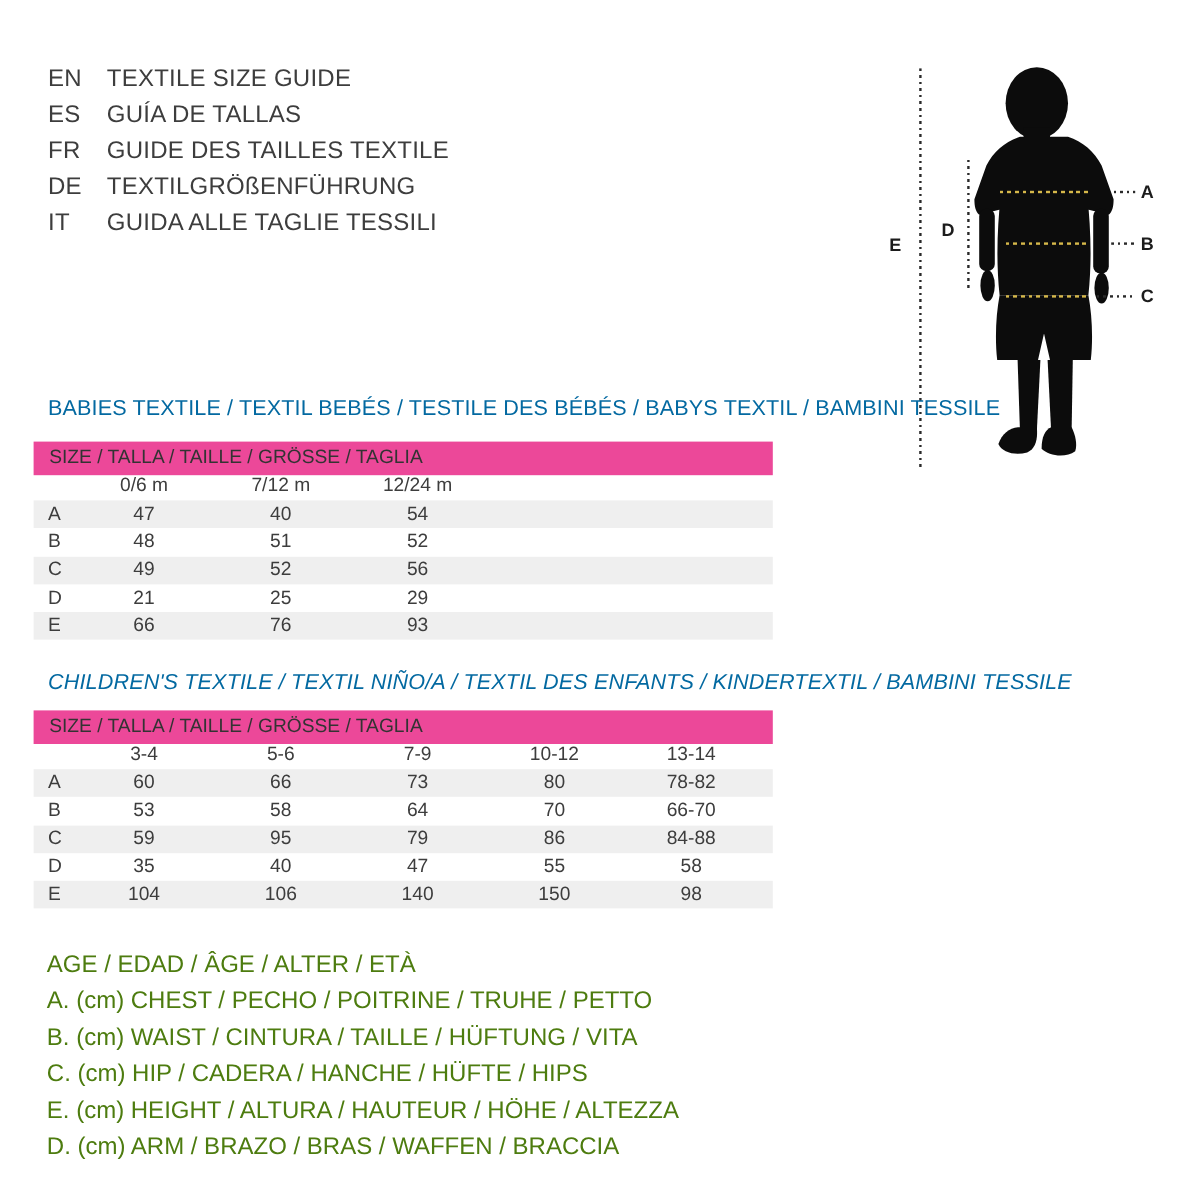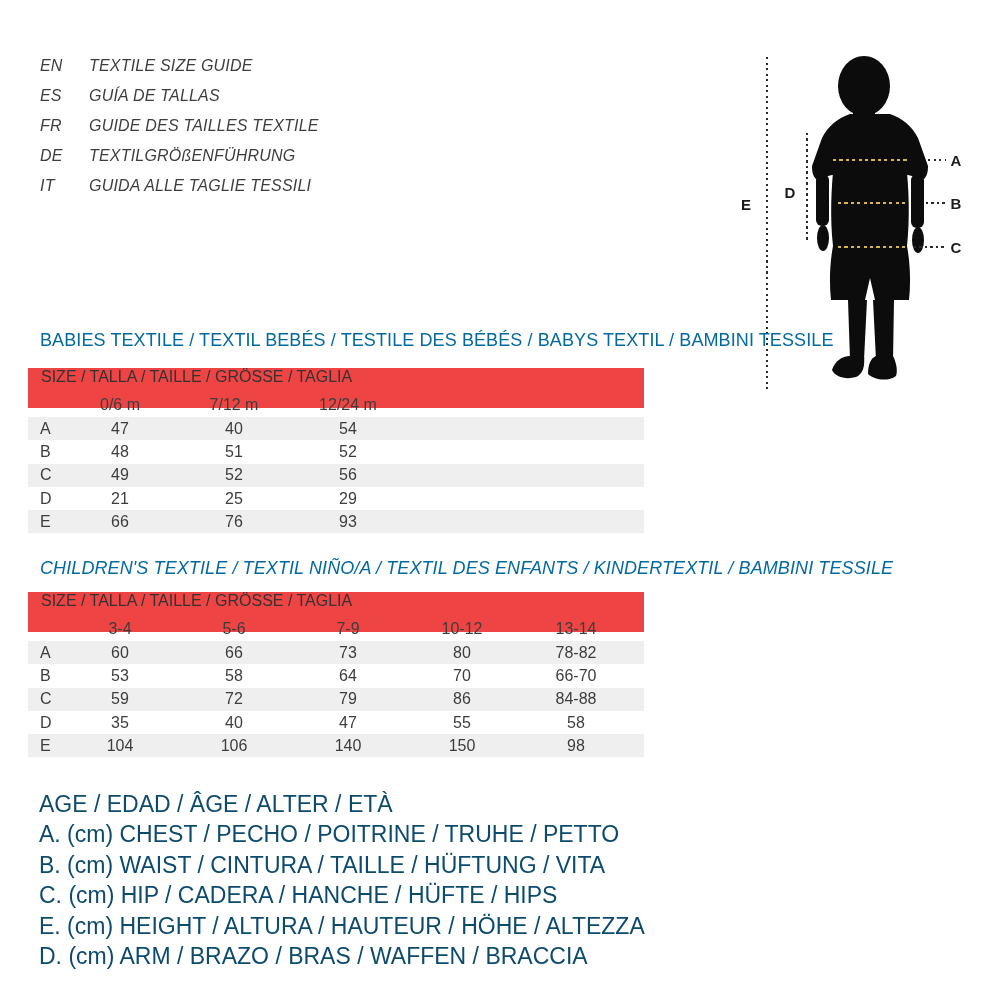--- a/index.html
+++ b/index.html
@@ -3,45 +3,45 @@
 <meta charset="utf-8">
 <style>
   html,body{margin:0;padding:0;}
   body{
     width:1000px;height:1000px;position:relative;background:#ffffff;
     font-family:"Liberation Sans","DejaVu Sans",sans-serif;
     color:#3d3d3d;overflow:hidden;
   }
   
   .lang-list{position:absolute;left:40px;top:51px;}
-  .lang-row{display:flex;line-height:30px;font-size:16px;letter-spacing:.2px;font-style:italic;}
+  .lang-row{display:flex;line-height:30px;font-size:20px;letter-spacing:.2px;}
   .lang-code{width:49px;flex:0 0 49px;}
   
   .fig-vline{position:absolute;width:2px;
     background-image:repeating-linear-gradient(to bottom,#2a2a2a 0 2.2px,transparent 2.2px 5.5px);}
   .fig-hline-y{position:absolute;height:2.4px;
     background-image:repeating-linear-gradient(to right,#d6b84a 0 3.2px,transparent 3.2px 6.4px);z-index:3;}
   .fig-hline-d{position:absolute;height:2px;
     background-image:repeating-linear-gradient(to right,#2a2a2a 0 2.2px,transparent 2.2px 5.5px);z-index:3;}
   .fig-label{position:absolute;font-size:15px;font-weight:bold;color:#1c1c1c;width:16px;text-align:center;}
   .silhouette{position:absolute;left:810px;top:50px;width:120px;height:340px;z-index:2;}
   
   .sec-title{position:absolute;left:40px;font-size:18px;letter-spacing:.1px;white-space:nowrap;color:#0369a1;}
-  .size-bar{position:absolute;left:28px;width:616px;height:40px;background:#ef4444;
-    display:flex;padding-left:13px;box-sizing:border-box;
+  .size-bar{position:absolute;left:28px;width:616px;height:28px;background:#ec4899;
+    display:flex;align-items:center;padding-left:13px;box-sizing:border-box;
     font-size:16px;color:#333;white-space:nowrap;}
   .size-table{position:absolute;left:28px;width:616px;}
   .t-row{display:flex;align-items:center;height:23.3px;font-size:16px;}
   .t-row.header{height:25px;}
   .t-row.stripe{background:#efefef;}
   .t-cell-label{width:35px;flex:0 0 35px;padding-left:12px;box-sizing:border-box;}
   .t-cell{width:114px;flex:0 0 114px;text-align:center;}
   
   .legend{position:absolute;left:39px;top:789px;}
-  .legend-line{line-height:30.4px;font-size:23px;white-space:nowrap;color:#0c4a6e;}
+  .legend-line{line-height:30.4px;font-size:20px;white-space:nowrap;color:#4d7c0f;}
 </style>
 </head>
 <body>
 
 <div class="lang-list" id="language-list">
     <div class="lang-row">
       <span class="lang-code">EN</span>
       <span class="lang-label">TEXTILE SIZE GUIDE</span>
     </div>
     <div class="lang-row">
@@ -173,21 +173,21 @@
         <span class="t-cell-label">B</span>
         <span class="t-cell">53</span>
         <span class="t-cell">58</span>
         <span class="t-cell">64</span>
         <span class="t-cell">70</span>
         <span class="t-cell">66-70</span>
       </div>
       <div class="t-row stripe">
         <span class="t-cell-label">C</span>
         <span class="t-cell">59</span>
-        <span class="t-cell">72</span>
+        <span class="t-cell">95</span>
         <span class="t-cell">79</span>
         <span class="t-cell">86</span>
         <span class="t-cell">84-88</span>
       </div>
       <div class="t-row">
         <span class="t-cell-label">D</span>
         <span class="t-cell">35</span>
         <span class="t-cell">40</span>
         <span class="t-cell">47</span>
         <span class="t-cell">55</span>

